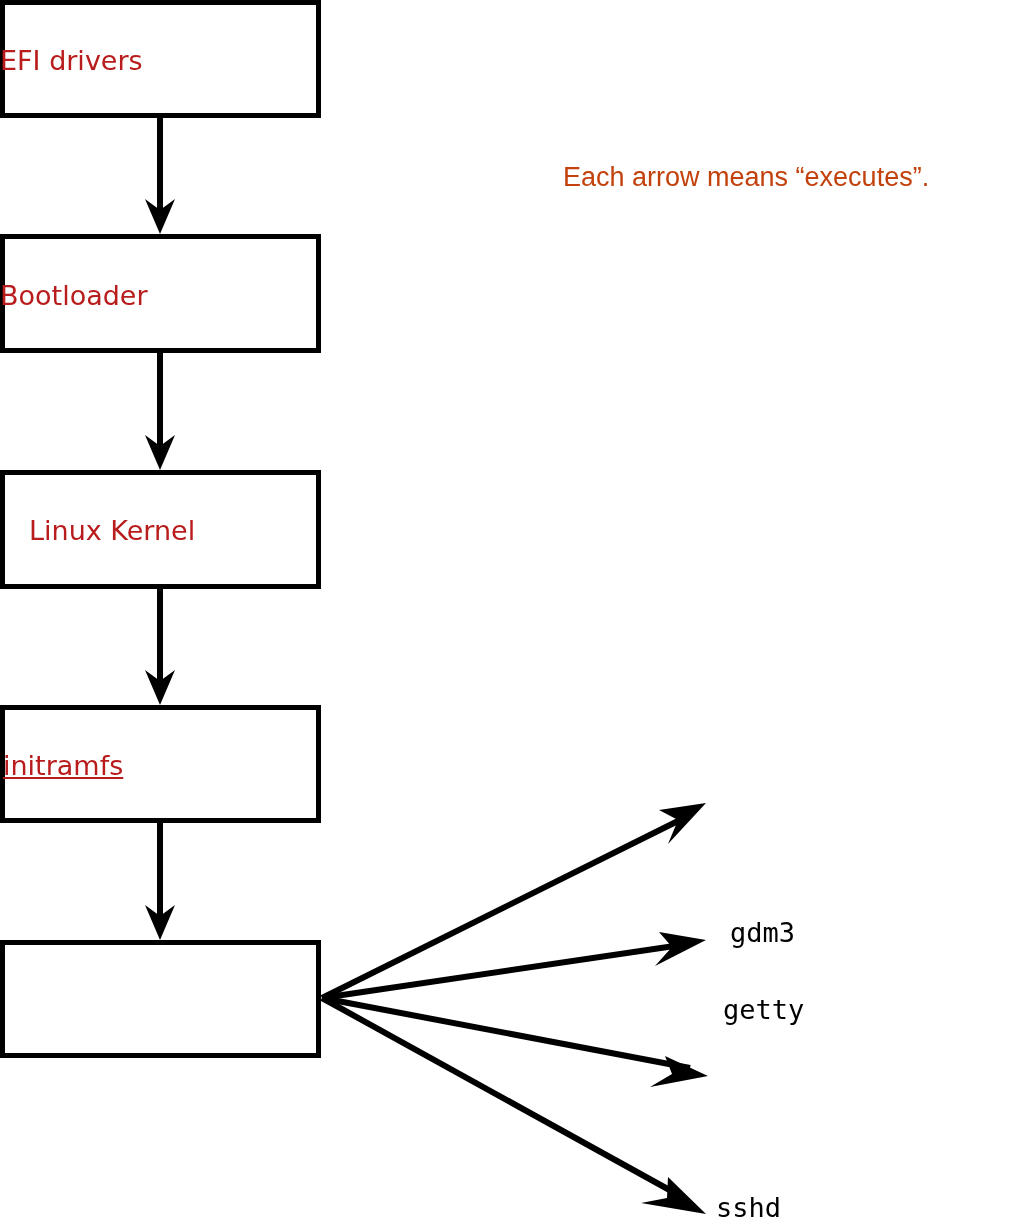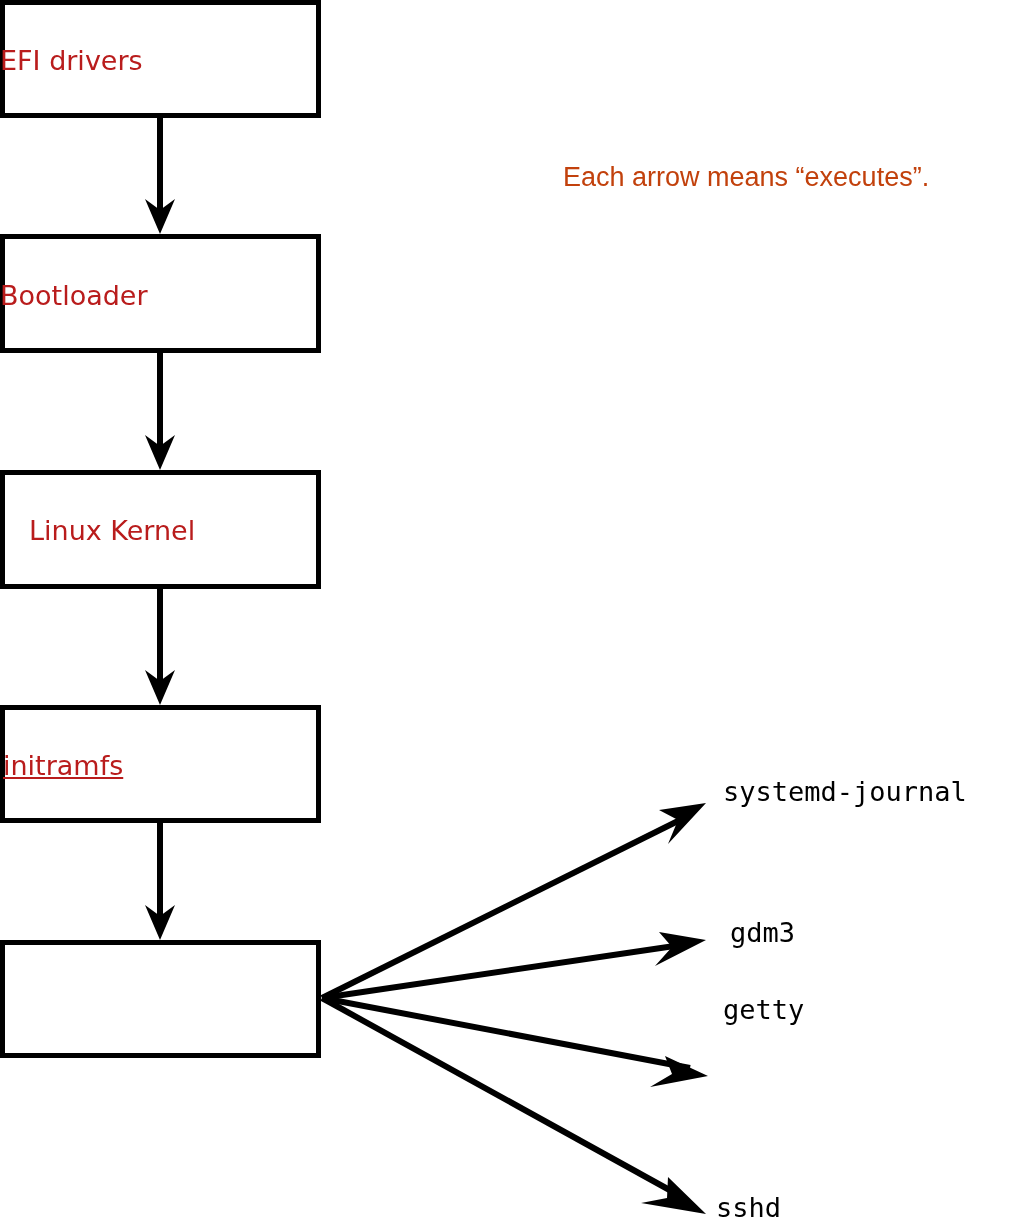--- a/index.html
+++ b/index.html
@@ -109,20 +109,19 @@
       <path d="M 706 1214 L 668 1177 L 667 1198 L 641 1203 Z" fill="#000000"></path>
     </g>
 
   </svg>
 
   <div class="box-label" style="left:0px; top:47px; width:318px;">EFI drivers</div>
   <div class="box-label" style="left:0px; top:282px; width:318px;">Bootloader</div>
   <div class="box-label" style="left:0px; top:517px; width:318px;margin-left:29px;">Linux Kernel</div>
   <div class="box-label" style="left:3px; top:752px; width:318px;text-decoration:underline;">initramfs</div>
 
-  <div class="leaf-label" style="left:723px; top:778px;">systemd-journal</div>
   <div class="leaf-label" style="left:730px; top:919px;">gdm3</div>
   <div class="leaf-label" style="left:723px; top:996px;">getty</div>
   <div class="leaf-label" style="left:716px; top:1194px;text-align:right;">sshd</div>
 
   <div class="note-label" style="left:563px; top:164px;">Each arrow means “executes”.</div>
 
 </div>
 
 </body></html>

